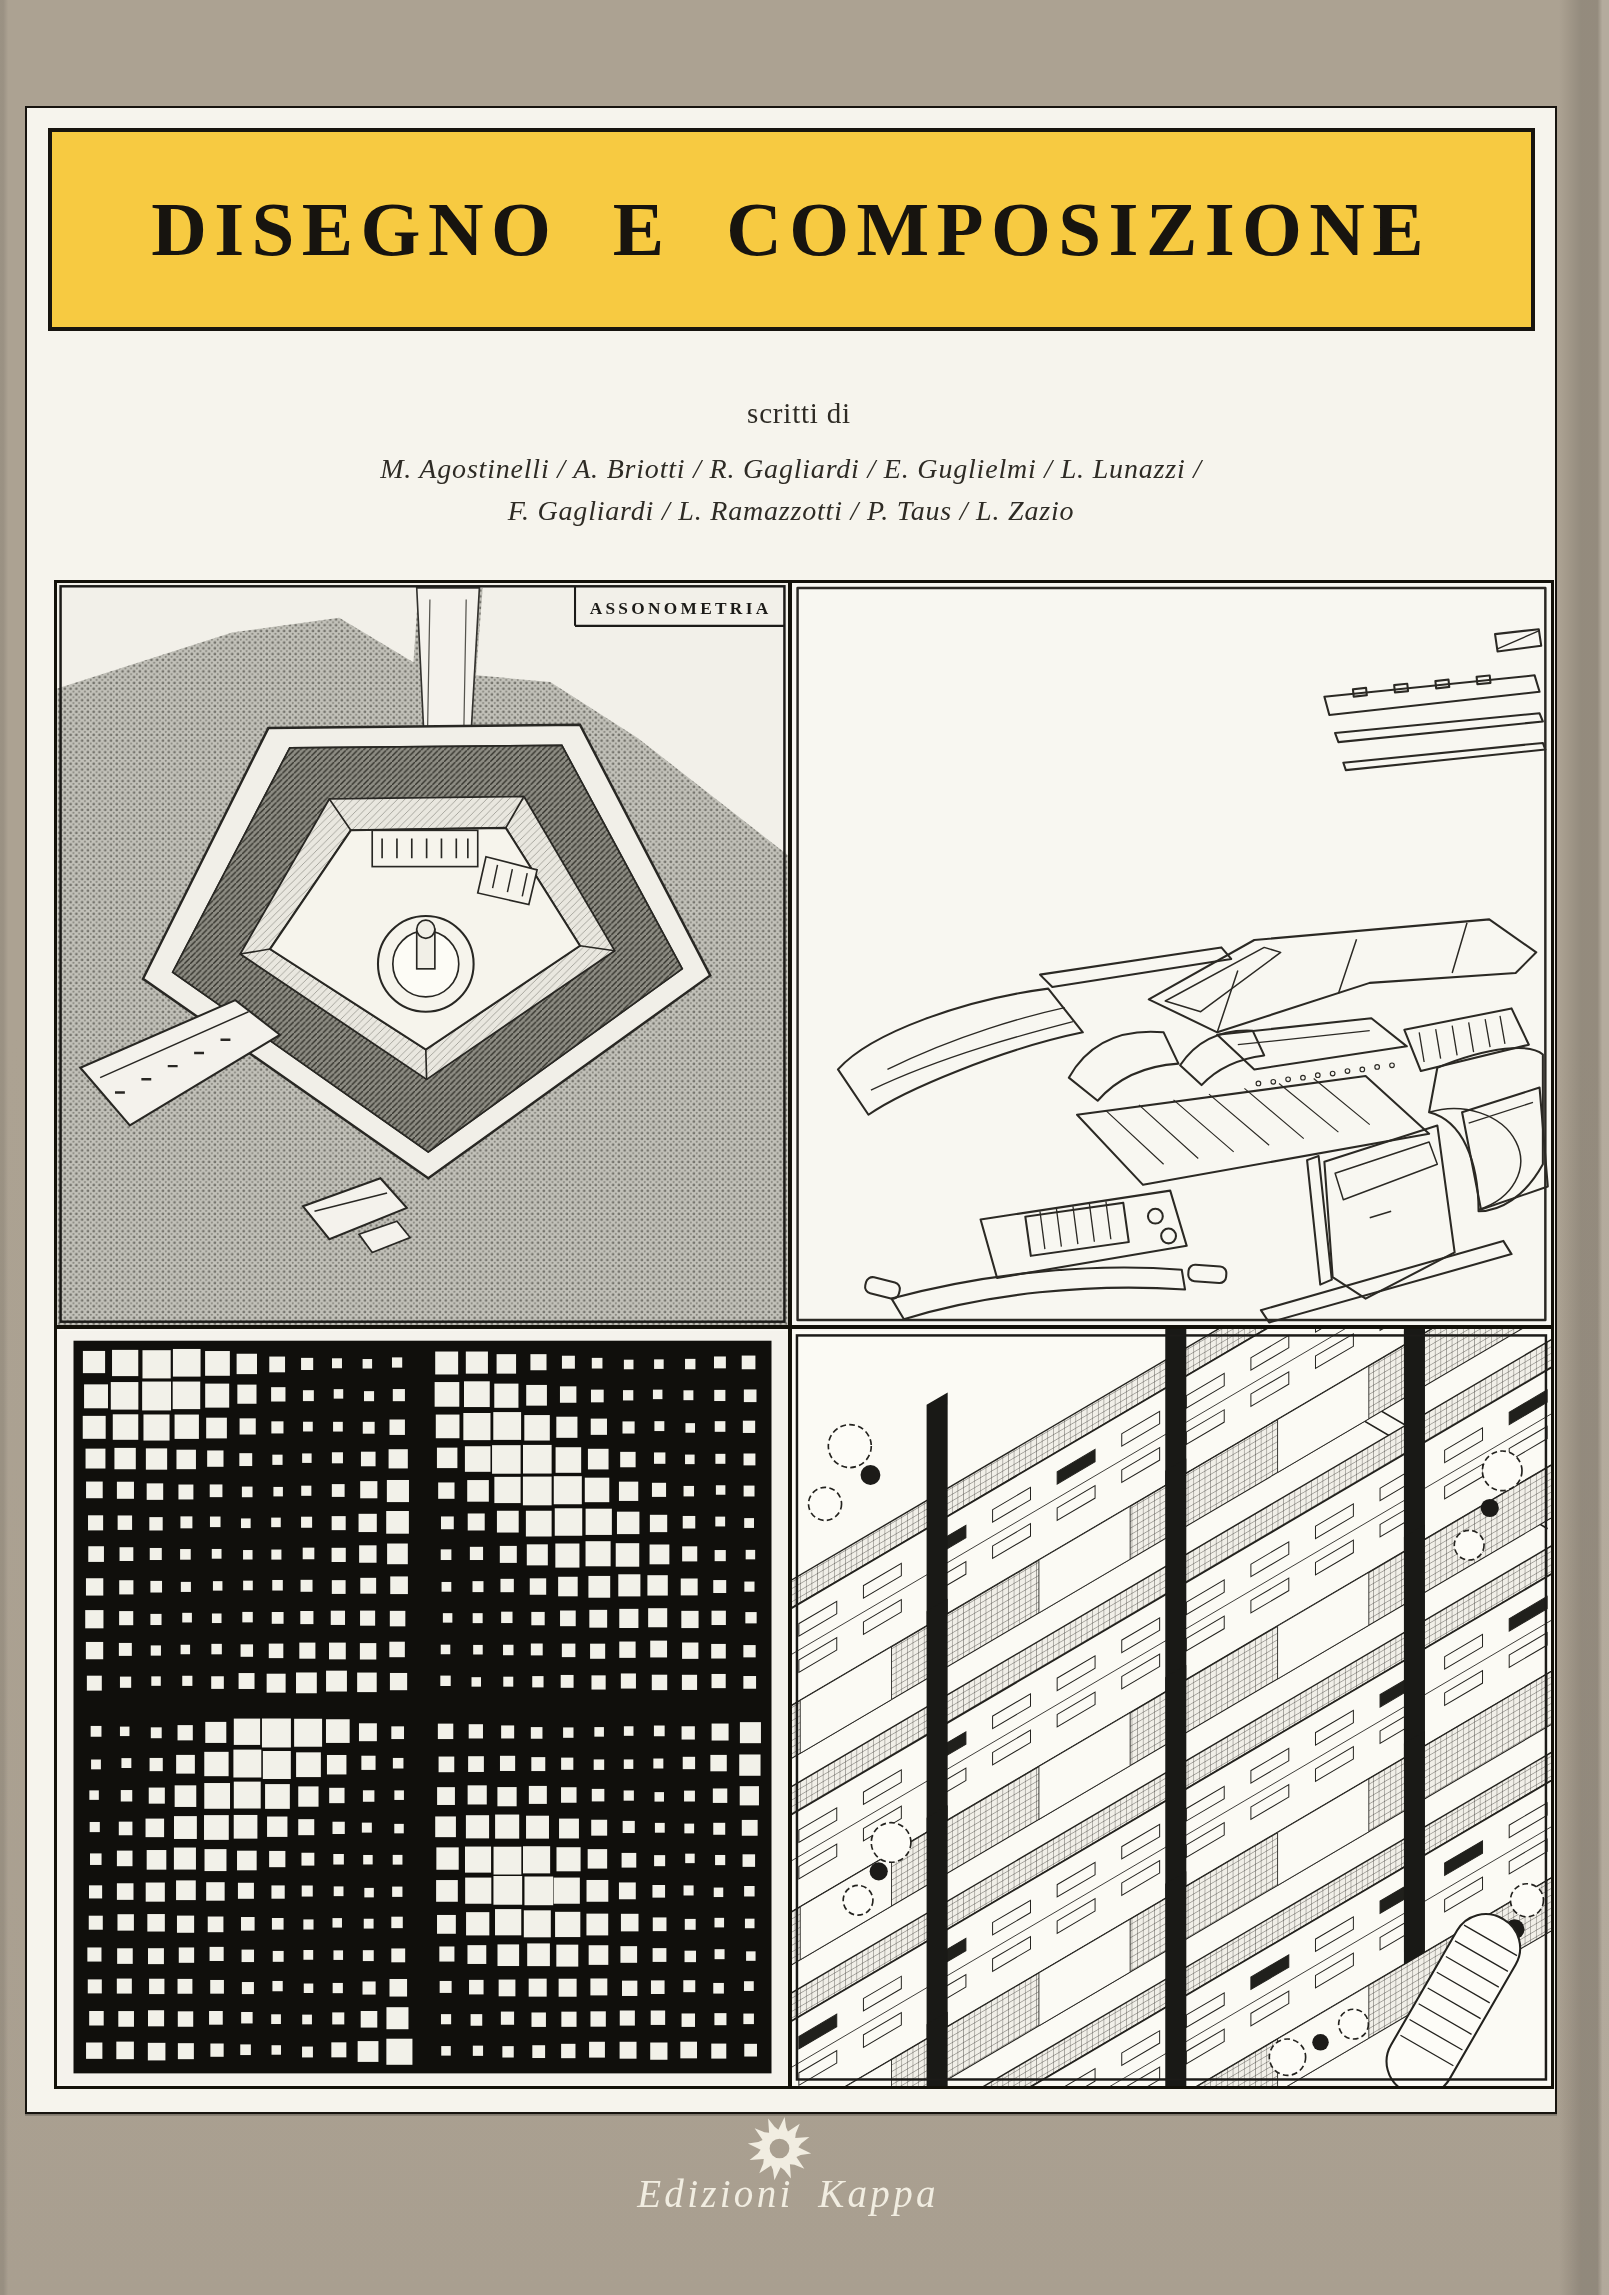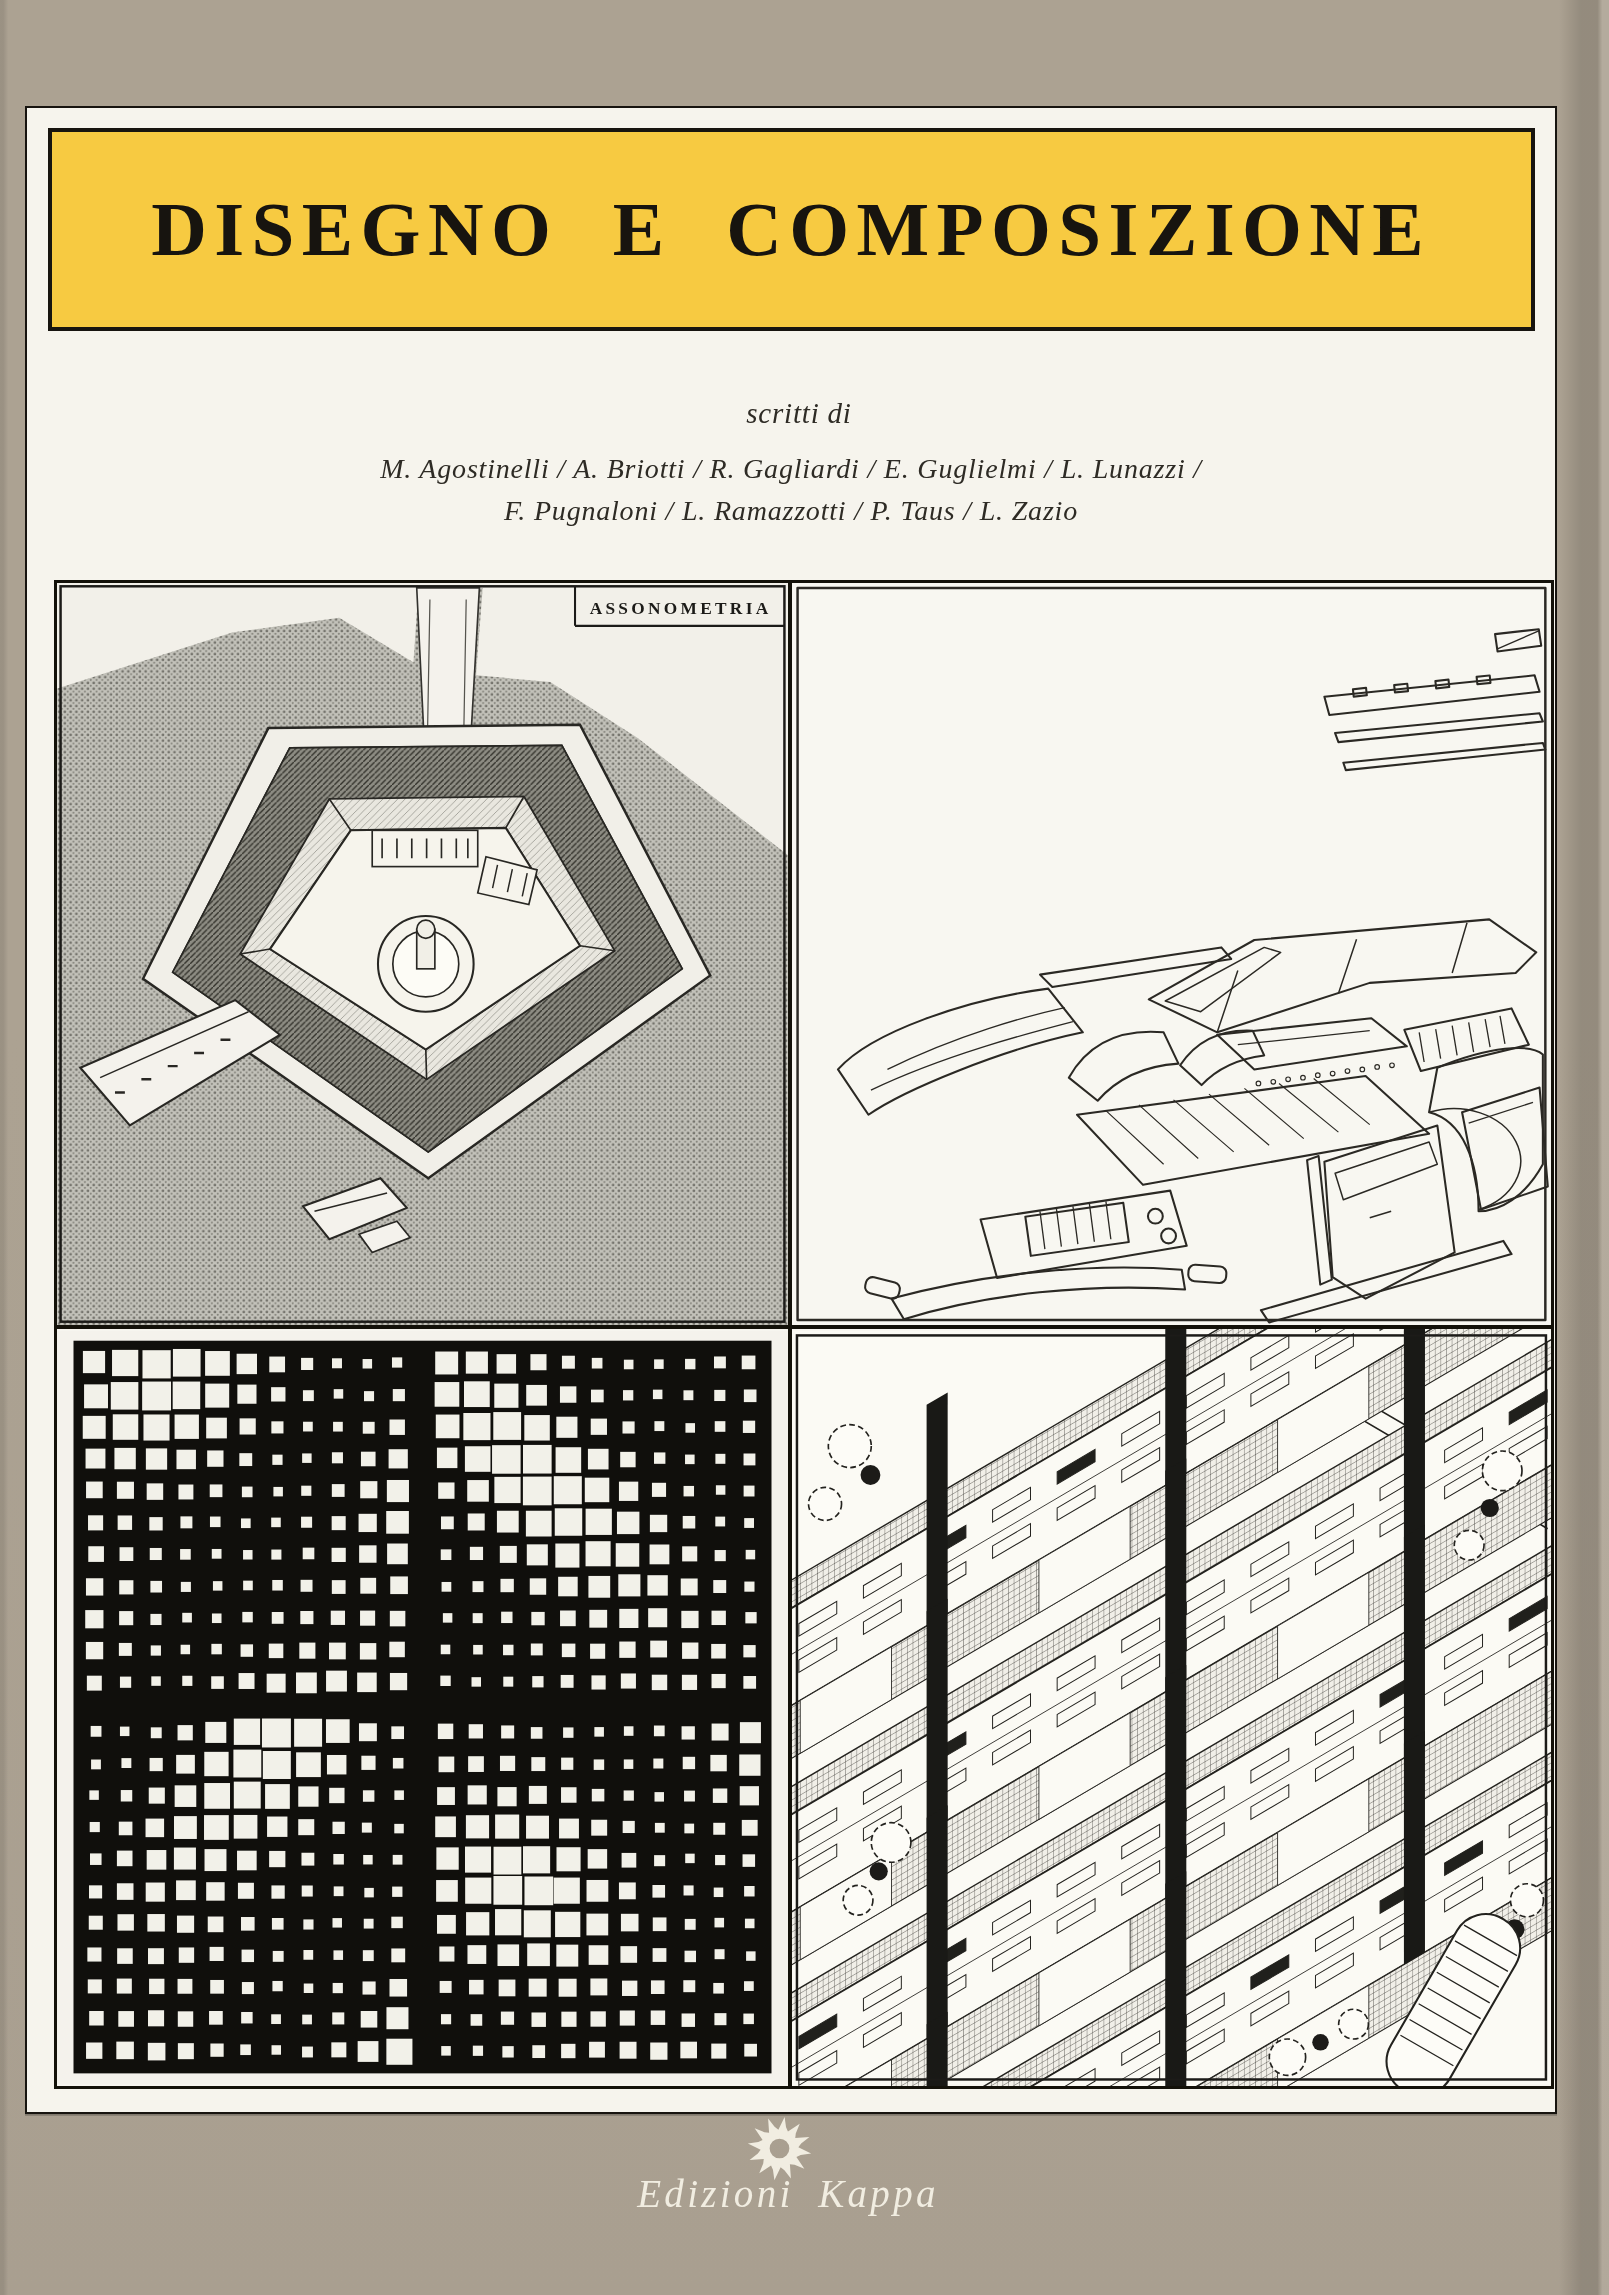--- a/index.html
+++ b/index.html
@@ -35,21 +35,21 @@
   }
   .title2{
     font-weight:bold;color:#17140f;font-size:74px;line-height:81px;
     letter-spacing:2.5px;word-spacing:10px;white-space:nowrap;
   }
   
   .authors{
     position:absolute;left:0;top:289px;width:1528px;text-align:center;color:#2e2b25;
   }
   .authors .intro{
-    font-style:italic;font-size:29px;margin-bottom:18px;letter-spacing:0.8px;padding-left:16px;
+    font-size:29px;margin-bottom:18px;letter-spacing:0.8px;padding-left:16px;
   }
   .authors .aline{
     font-style:italic;font-size:28px;line-height:42px;letter-spacing:0.8px;
   }
   
   .grid{
     position:absolute;left:26.5px;top:472px;width:1494px;height:1503px;
     background:#131109;border:3.3px solid #131109;
     display:grid;grid-template-columns:731px 1fr;grid-template-rows:742px 1fr;gap:4.1px;
   }
@@ -72,21 +72,21 @@
 
   <div class="panel">
 
     <div class="banner">
       <div class="title1">DISEGNO E COMPOSIZIONE</div>
     </div>
 
     <div class="authors">
       <div class="intro">scritti di</div>
       <div class="aline">M. Agostinelli / A. Briotti / R. Gagliardi / E. Guglielmi / L. Lunazzi /</div>
-      <div class="aline">F. Pugnaloni / L. Ramazzotti / P. Taus / L. Zazio</div>
+      <div class="aline">F. Gagliardi / L. Ramazzotti / P. Taus / L. Zazio</div>
     </div>
 
     <div class="grid">
 
       <div class="plate">
         <svg viewBox="0 0 886 900">
           <defs>
             <pattern id="dots" width="7" height="7" patternUnits="userSpaceOnUse">
               <rect width="7" height="7" fill="#c3c2ba"></rect>
               <circle cx="2.2" cy="2.2" r="1.7" fill="#75746d"></circle>

